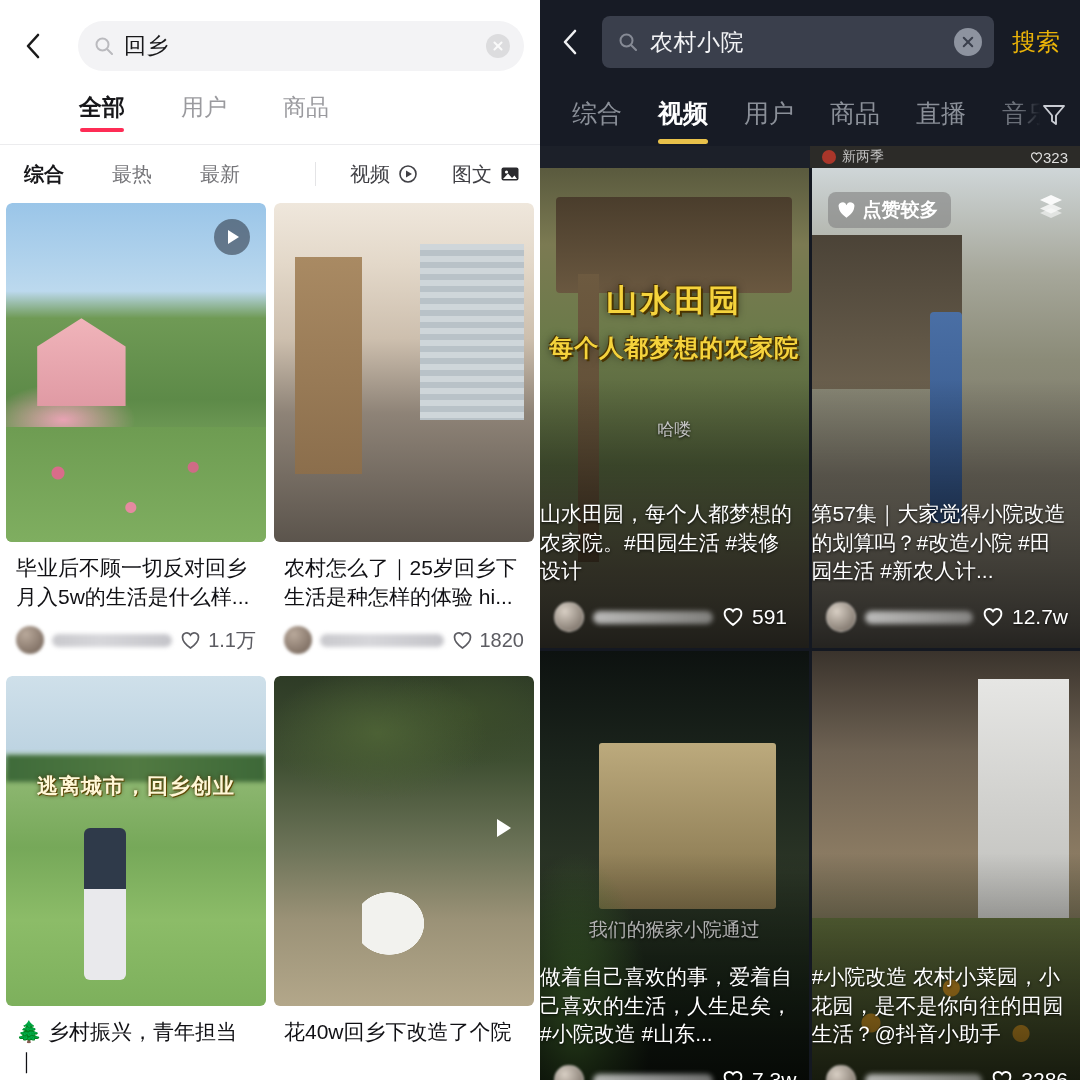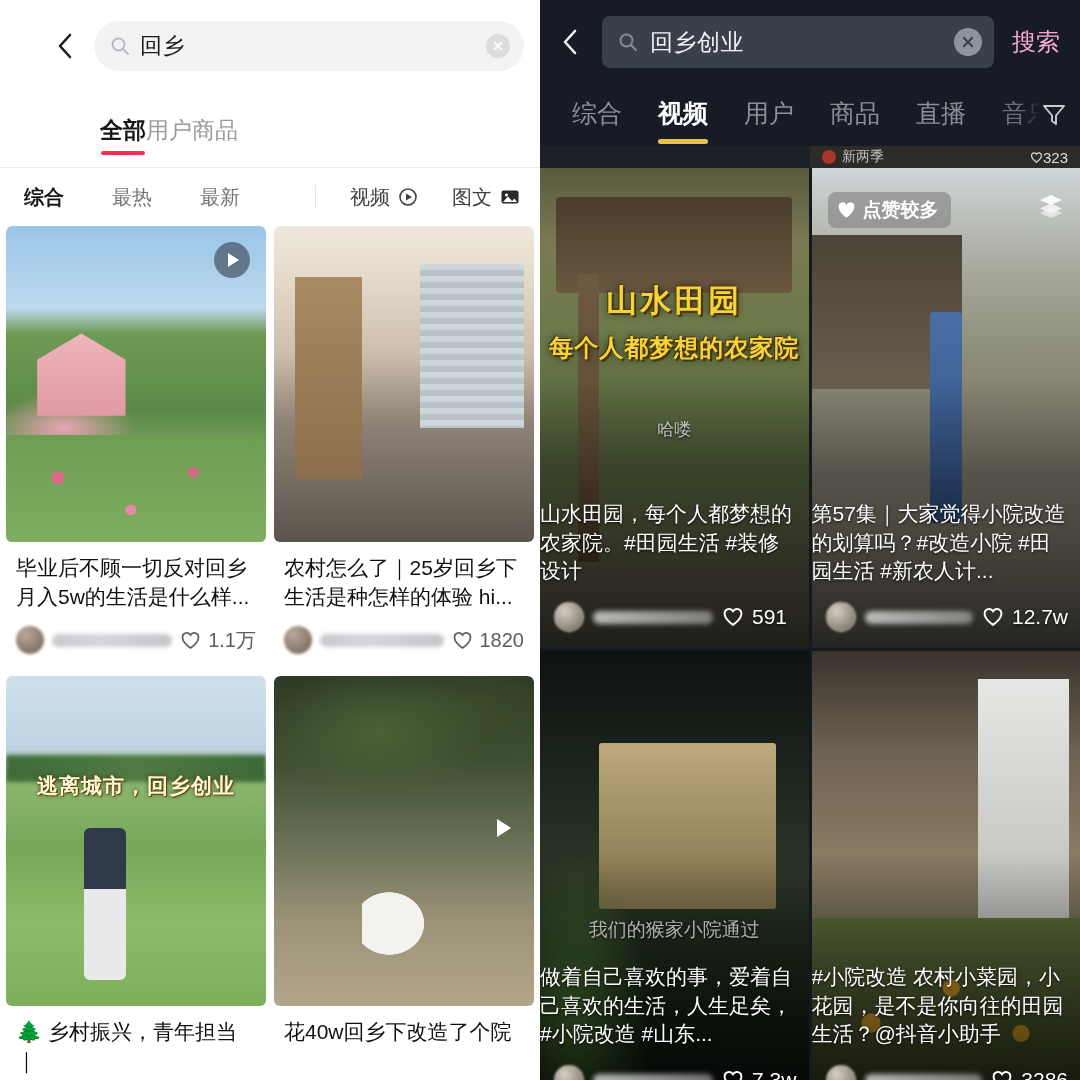--- a/index.html
+++ b/index.html
@@ -11,21 +11,21 @@
   }
 
   
   .panel-left {
     width:540px; height:1080px; background:#fff;
     position:relative; overflow:hidden;
     display:flex; flex-direction:column;
   }
   .l-searchbar {
     height:92px; display:flex; align-items:center;
-    padding:0 16px 0 10px; gap:6px; flex:none;margin-left:32px;
+    padding:0 16px 0 10px; gap:22px; flex:none;
   }
   .l-back {
     width:46px; height:46px; flex:none;
     display:flex; align-items:center; justify-content:center;
     font-size:30px; color:#1a1a1a; line-height:1;
   }
   .l-back svg { width:22px; height:30px; }
   .l-field {
     flex:1; height:50px; background:#f3f3f5; border-radius:25px;
     display:flex; align-items:center; padding:0 14px 0 16px; gap:10px;
@@ -39,22 +39,22 @@
     flex:none; position:relative;
   }
   .l-clear::before, .l-clear::after {
     content:""; position:absolute; left:6px; top:11px;
     width:12px; height:2px; background:#fafafa; border-radius:1px;
   }
   .l-clear::before { transform:rotate(45deg); }
   .l-clear::after  { transform:rotate(-45deg); }
 
   .l-tabs {
-    height:52px; display:flex; align-items:flex-start; 
-    padding-left:100px; flex:none; position:relative;margin-top:23px;
+    height:52px; display:flex; align-items:flex-start; gap:56px;
+    padding-left:79px; flex:none; position:relative;
   }
   .l-tab {
     font-size:23px; color:#9a9a9e; position:relative; padding-bottom:9px;
     white-space:nowrap;
   }
   .l-tab.active { color:#17171a; font-weight:bold; }
   .l-tab.active::after {
     content:""; position:absolute; left:50%; transform:translateX(-50%);
     bottom:0; width:44px; height:4px; background:#fe2c55; border-radius:2px;
   }
@@ -211,21 +211,21 @@
   .r-clear {
     width:28px; height:28px; border-radius:50%; background:#8d939f; flex:none;
     position:relative;
   }
   .r-clear::before, .r-clear::after {
     content:""; position:absolute; left:7px; top:13px;
     width:14px; height:2px; background:#3a3f4c; border-radius:1px;
   }
   .r-clear::before { transform:rotate(45deg); }
   .r-clear::after  { transform:rotate(-45deg); }
-  .r-searchbtn { font-size:24px; color:#f9a8d4; padding:0 8px; white-space:nowrap; flex:none; }
+  .r-searchbtn { font-size:24px; color:#eab308; padding:0 8px; white-space:nowrap; flex:none; }
 
   .r-tabs {
     height:62px; display:flex; align-items:center; flex:none;
     padding:0 0 0 14px; background:#171b25; position:relative; overflow:hidden;
   }
   .r-tab {
     font-size:25px; color:#8b9099; padding:0 18px; position:relative;
     white-space:nowrap; padding-bottom:4px;
   }
   .r-tab.active { color:#fff; font-weight:bold; }
@@ -471,21 +471,21 @@
     <div class="r-back">
       <svg viewBox="0 0 22 28" fill="none" stroke="#f0f1f3" stroke-width="2.6" stroke-linecap="round" stroke-linejoin="round">
           <polyline points="16,3 6,14 16,25"></polyline>
         </svg>
     </div>
     <div class="r-field">
       <svg class="r-magnify" viewBox="0 0 20 20" fill="none" stroke="#b9bdc6" stroke-width="2">
           <circle cx="8.5" cy="8.5" r="6"></circle>
           <line x1="13" y1="13" x2="18" y2="18" stroke-linecap="round"></line>
         </svg>
-      <div class="r-query">回乡创业</div>
+      <div class="r-query">农村小院</div>
       <div class="r-clear"></div>
     </div>
     <div class="r-searchbtn">搜索</div>
   </div>
 
   <div class="r-tabs">
     <div class="r-tab">综合</div>
     <div class="r-tab active">视频</div>
     <div class="r-tab">用户</div>
     <div class="r-tab">商品</div>

